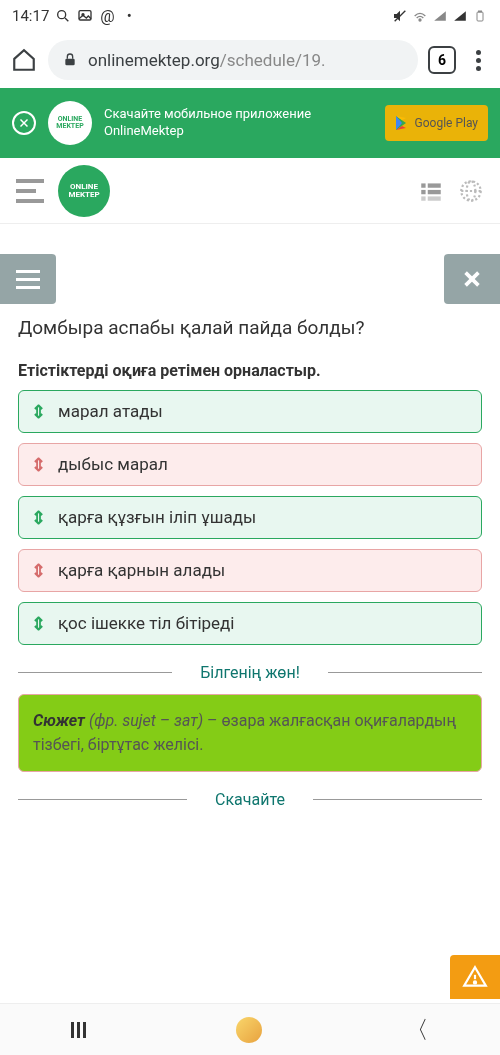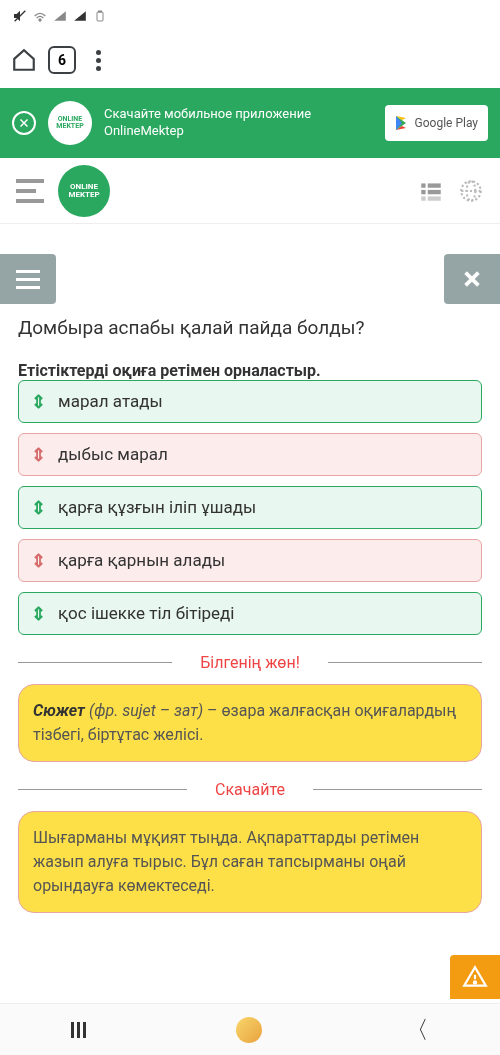--- a/index.html
+++ b/index.html
@@ -19,70 +19,88 @@
 .url-dim { color: #888; }
 .tab-count { width: 28px; height: 28px; border: 2px solid #3c4043; border-radius: 6px; display: flex; align-items: center; justify-content: center; font-weight: 700; font-size: 14px; }
 .more-btn { width: 24px; display: flex; flex-direction: column; gap: 3px; align-items: center; justify-content: center; }
 .more-dot { width: 5px; height: 5px; background: #3c4043; border-radius: 50%; }
 
 
 .banner { background: #2aa85f; height: 70px; display: flex; align-items: center; padding: 0 12px; gap: 12px; color: #fff; }
 .banner-close { width: 24px; height: 24px; border: 2px solid #fff; border-radius: 50%; display: flex; align-items: center; justify-content: center; font-size: 14px; }
 .banner-logo { width: 44px; height: 44px; background: #fff; border-radius: 50%; display: flex; align-items: center; justify-content: center; color: #2aa85f; font-size: 7px; font-weight: 700; text-align: center; line-height: 1; }
 .banner-text { flex: 1; font-size: 13px; line-height: 1.3; }
-.gplay-btn { background: #ffffff; height: 36px; padding: 0 10px; border-radius: 4px; display: flex; align-items: center; gap: 6px; font-size: 12px; color: #555; }
+.gplay-btn { background: #eab308; height: 36px; padding: 0 10px; border-radius: 4px; display: flex; align-items: center; gap: 6px; font-size: 12px; color: #555; }
 
 
 .site-header { height: 66px; display: flex; align-items: center; padding: 0 16px; gap: 14px; border-bottom: 1px solid #eee; }
 .hamburger-alt { width: 28px; height: 24px; display: flex; flex-direction: column; justify-content: space-between; }
 .hb-line { height: 4px; background: #999; }
 .site-logo { width: 52px; height: 52px; background: #2aa85f; border-radius: 50%; display: flex; align-items: center; justify-content: center; color: #fff; font-size: 8px; font-weight: 700; text-align: center; line-height: 1; }
 .sh-spacer { flex: 1; }
 .sh-ico { width: 26px; height: 26px; color: #999; }
 
 
 .controls { display: flex; justify-content: space-between; margin-top: 30px; }
 .ctrl-btn { width: 56px; height: 50px; background: #95a5a6; display: flex; align-items: center; justify-content: center; color: #fff; }
 .ctrl-left { border-radius: 0 4px 4px 0; }
 .ctrl-right { border-radius: 4px 0 0 4px; }
 .burger { display: flex; flex-direction: column; gap: 5px; }
 .burger-l { width: 24px; height: 3px; background: #fff; }
 
 
 .content { padding: 12px 18px; }
 .q-title { font-size: 19px; color: #333; margin-bottom: 20px; line-height: 1.3; }
-.q-instr { font-size: 16px; font-weight: 700; color: #333; }
+.q-instr { font-size: 16px; font-weight: 700; color: #333; margin-bottom: 10px; }
 
 .opt { border-radius: 6px; padding: 10px 12px; margin-bottom: 10px; display: flex; align-items: center; gap: 12px; font-size: 17px; }
 .opt-green { background: #e8f7f0; border: 1px solid #2aa85f; color: #333; }
 .opt-red { background: #fdecec; border: 1px solid #e8a5a5; color: #333; }
 .drag-ico { font-size: 18px; font-weight: 700; }
 .drag-green { color: #2aa85f; }
 .drag-red { color: #d56b6b; }
 
-.divider { display: flex; align-items: center; gap: 28px; margin: 18px 0 12px; color: #ef4444; font-size: 16px; }
+.divider { display: flex; align-items: center; gap: 28px; margin: 18px 0 12px; color: #0f766e; font-size: 16px; }
 .div-line { flex: 1; height: 1px; background: #999; }
 
-.info-box { background: #fde047; border: 1px solid #e8a5a5; border-radius: 16px; padding: 14px; font-size: 16px; color: #555; line-height: 1.5; }
+.info-box { background: #84cc16; border: 1px solid #e8a5a5; border-radius: 6px; padding: 14px; font-size: 16px; color: #555; line-height: 1.5; }
 .info-box b { color: #333; }
 
 
 .warn-btn { position: absolute; right: 0; bottom: 56px; width: 50px; height: 44px; background: #f39c12; display: flex; align-items: center; justify-content: center; border-radius: 4px 0 0 0; }
 
 
 .nav-bar { position: absolute; bottom: 0; left: 0; right: 0; height: 52px; background: #fafafa; display: flex; align-items: center; justify-content: space-around; border-top: 1px solid #eee; }
 .nav-recent { width: 22px; height: 16px; display: flex; gap: 3px; }
 .nav-recent span { width: 3px; background: #333; }
 .nav-home { width: 26px; height: 26px; border-radius: 50%; background: linear-gradient(135deg, #f9d66b, #e8a23f); }
 .nav-back { font-size: 24px; color: #333; }
 </style>
 </head>
 <body>
 
 <div class="status-bar">
+  <div class="status-left">
+    <span>14:17</span>
+    <span class="status-ico">
+        <svg viewBox="0 0 24 24" width="16" height="16" fill="none" stroke="#333" stroke-width="2">
+          <circle cx="10" cy="10" r="6"></circle>
+          <line x1="15" y1="15" x2="20" y2="20"></line>
+        </svg>
+      </span>
+    <span class="status-ico">
+        <svg viewBox="0 0 24 24" width="16" height="16" fill="none" stroke="#333" stroke-width="2">
+          <rect x="3" y="4" width="18" height="14" rx="2"></rect>
+          <circle cx="9" cy="10" r="1.5" fill="#333"></circle>
+          <path d="M3 16 L9 11 L14 15 L17 12 L21 16"></path>
+        </svg>
+      </span>
+    <span class="status-ico" style="font-size:16px;">@</span>
+    <span class="status-ico">•</span>
+  </div>
   <div class="status-right">
     <span class="status-ico">
         <svg viewBox="0 0 24 24" width="16" height="16" fill="#333">
           <path d="M3 9v6h4l5 5V4L7 9H3z"></path>
           <line x1="4" y1="20" x2="20" y2="4" stroke="#333" stroke-width="2"></line>
         </svg>
       </span>
     <span class="status-ico">
         <svg viewBox="0 0 24 24" width="16" height="16" fill="none" stroke="#888" stroke-width="2">
           <path d="M4 12 Q12 4 20 12"></path>
@@ -107,20 +125,27 @@
         </svg>
       </span>
   </div>
 </div>
 
 <div class="browser-bar">
   <div class="home-btn">
     <svg viewBox="0 0 24 24" width="26" height="26" fill="none" stroke="#3c4043" stroke-width="2">
         <path d="M3 11 L12 3 L21 11 V21 H3 Z"></path>
       </svg>
+  </div>
+  <div class="url-bar">
+    <span class="lock-ico"><svg viewBox="0 0 24 24" width="16" height="16" fill="#3c4043">
+          <rect x="5" y="10" width="14" height="10" rx="2"></rect>
+          <path d="M8 10 V7 a4 4 0 0 1 8 0 V10" fill="none" stroke="#3c4043" stroke-width="2"></path>
+        </svg></span>
+    <span><span>onlinemektep.org</span><span class="url-dim">/schedule/19.</span></span>
   </div>
   <div class="tab-count">6</div>
   <div class="more-btn">
     <span class="more-dot"></span>
       <span class="more-dot"></span>
       <span class="more-dot"></span>
   </div>
 </div>
 
 <div class="banner">
@@ -222,21 +247,20 @@
   <div class="info-box">
     <b><i>Сюжет</i></b> <i>(фр. sujet – зат)</i><span> – өзара жалғасқан оқиғалардың тізбегі, біртұтас желісі.</span>
   </div>
 
   <div class="divider">
     <div class="div-line"></div>
     <span>Скачайте</span>
     <div class="div-line"></div>
   </div>
 
-  <div class="info-box">Шығарманы мұқият тыңда. Ақпараттарды ретімен жазып алуға тырыс. Бұл саған тапсырманы оңай орындауға көмектеседі.</div>
 </div>
 
 <div class="warn-btn">
   <svg viewBox="0 0 24 24" width="26" height="26" fill="none" stroke="#fff" stroke-width="2">
       <path d="M12 3 L22 20 H2 Z"></path>
       <line x1="12" y1="10" x2="12" y2="14"></line>
       <circle cx="12" cy="17" r="1" fill="#fff"></circle>
     </svg>
 </div>
 

